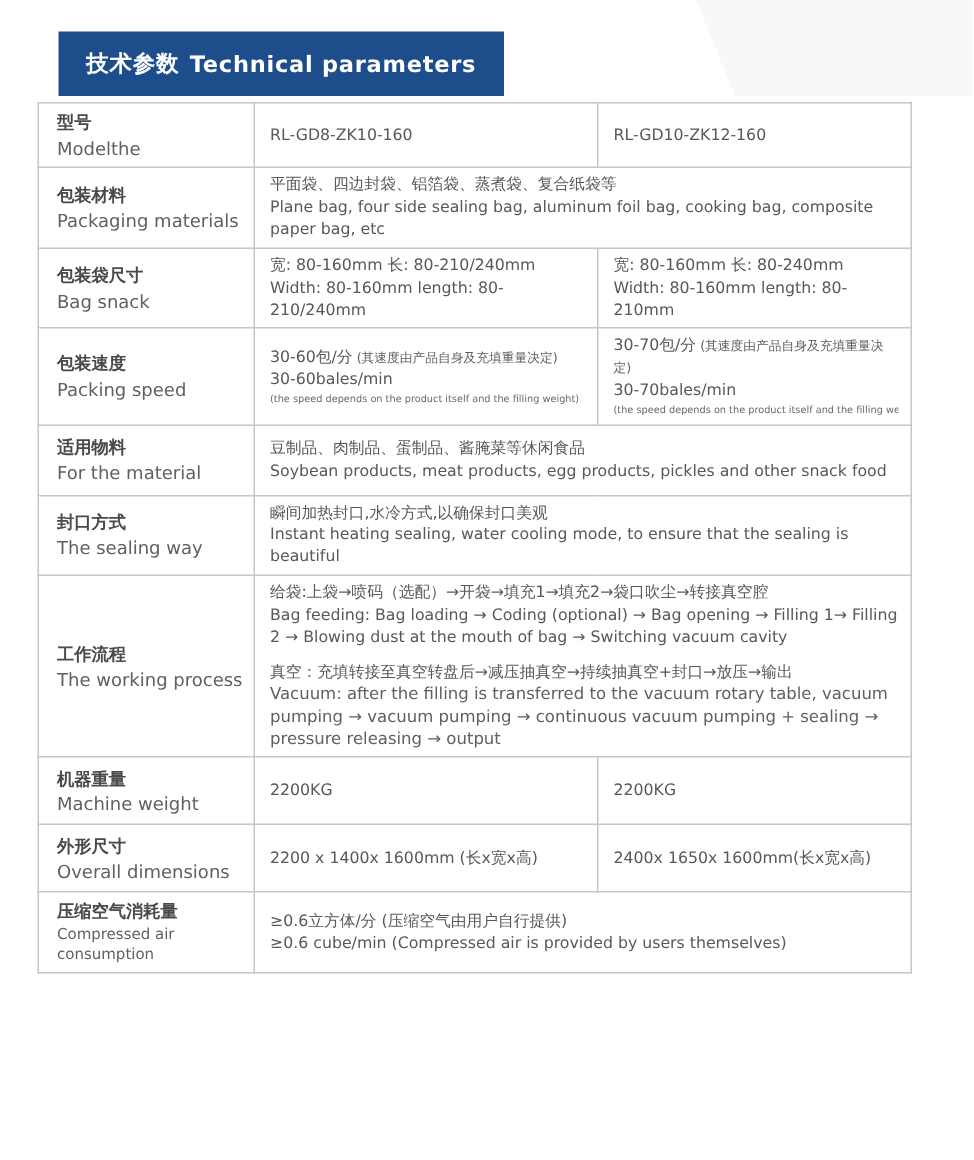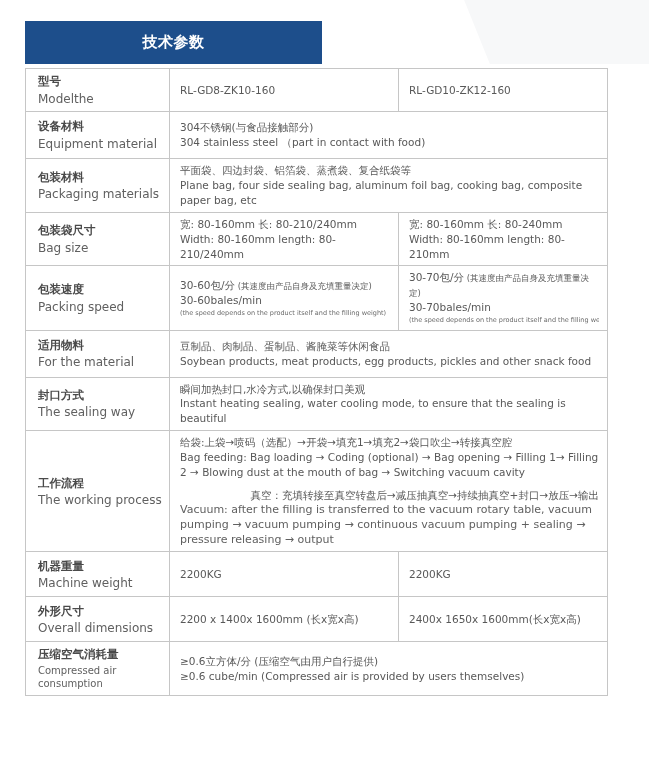--- a/index.html
+++ b/index.html
@@ -6,51 +6,52 @@
   body{
     width:649px;height:773px;background:#ffffff;position:relative;overflow:hidden;
     font-family:"DejaVu Sans","Liberation Sans",sans-serif;
   }
   .watermark{
     position:absolute;top:0;right:0;width:215px;height:64px;
     background:#f7f8f9;
     clip-path:polygon(14% 0,100% 0,100% 100%,26% 100%);
   }
   .banner{
-    position:absolute;left:25px;top:21px;width:297px;height:43px;
+    position:absolute;left:39px;top:21px;width:297px;height:43px;
     background:#1d4e8b;color:#ffffff;
     display:flex;align-items:center;justify-content:center;gap:7px;
     font-size:15px;font-weight:bold;letter-spacing:0.5px;
   }
   table.params{
     position:absolute;left:25px;top:68px;width:582px;
     border-collapse:collapse;table-layout:fixed;
     background:#ffffff;
   }
   table.params td{
     border:1px solid #c6c6c6;vertical-align:middle;
   }
   td.label-cell{padding:4px 6px 4px 12px;}
   .label-cn{font-size:11.5px;font-weight:bold;color:#4a4a4a;line-height:1.5;}
   .label-en{font-size:12px;color:#606060;line-height:1.35;}
   .label-en.en-small{font-size:10px;}
   td.value-cell{padding:4px 8px 4px 10px;color:#585858;}
   .line{font-size:10.5px;line-height:1.42;color:#585858;}
   .line.small{font-size:11px;line-height:1.35;color:#606060;}
   .line.xsmall{font-size:6.5px;line-height:1.6;color:#6a6a6a;white-space:nowrap;overflow:hidden;}
-  .line.gap{margin-top:8px;text-align:right;}
+  .line.gap{margin-top:8px;}
   .note{font-size:8.5px;color:#606060;}
 </style>
 </head>
 <body>
 
 <div class="watermark"></div>
 
 <div class="banner">
   <span>技术参数</span>
+  <span>Technical parameters</span>
 </div>
 
 <table class="params">
   <colgroup>
     <col style="width:144px">
     <col style="width:229px">
     <col style="width:209px">
   </colgroup>
   <tbody id="params-body">
       <tr style="height: 43px;">
@@ -58,44 +59,34 @@
           <div class="label-cn">型号</div>
           <div class="label-en">Modelthe</div>
         </td>
         <td class="value-cell">
           <div class="line"><span>RL-GD8-ZK10-160</span></div>
         </td>
         <td class="value-cell">
           <div class="line"><span>RL-GD10-ZK12-160</span></div>
         </td>
       </tr>
-      <tr style="height: 47px;">
-        <td class="label-cell">
-          <div class="label-cn">设备材料</div>
-          <div class="label-en">Equipment material</div>
-        </td>
-        <td class="value-cell" colspan="2">
-          <div class="line"><span>304不锈钢(与食品接触部分)</span></div>
-          <div class="line"><span>304 stainless steel （part in contact with food)</span></div>
-        </td>
-      </tr>
       <tr style="height: 48px;">
         <td class="label-cell">
           <div class="label-cn">包装材料</div>
           <div class="label-en">Packaging materials</div>
         </td>
         <td class="value-cell" colspan="2">
           <div class="line"><span>平面袋、四边封袋、铝箔袋、蒸煮袋、复合纸袋等</span></div>
           <div class="line"><span>Plane bag, four side sealing bag, aluminum foil bag, cooking bag, composite paper bag, etc</span></div>
         </td>
       </tr>
       <tr style="height: 47px;">
         <td class="label-cell">
           <div class="label-cn">包装袋尺寸</div>
-          <div class="label-en">Bag size</div>
+          <div class="label-en">Bag snack</div>
         </td>
         <td class="value-cell">
           <div class="line"><span>宽: 80-160mm 长: 80-210/240mm</span></div>
           <div class="line"><span>Width: 80-160mm length: 80-210/240mm</span></div>
         </td>
         <td class="value-cell">
           <div class="line"><span>宽: 80-160mm 长: 80-240mm</span></div>
           <div class="line"><span>Width: 80-160mm length: 80-210mm</span></div>
         </td>
       </tr>

